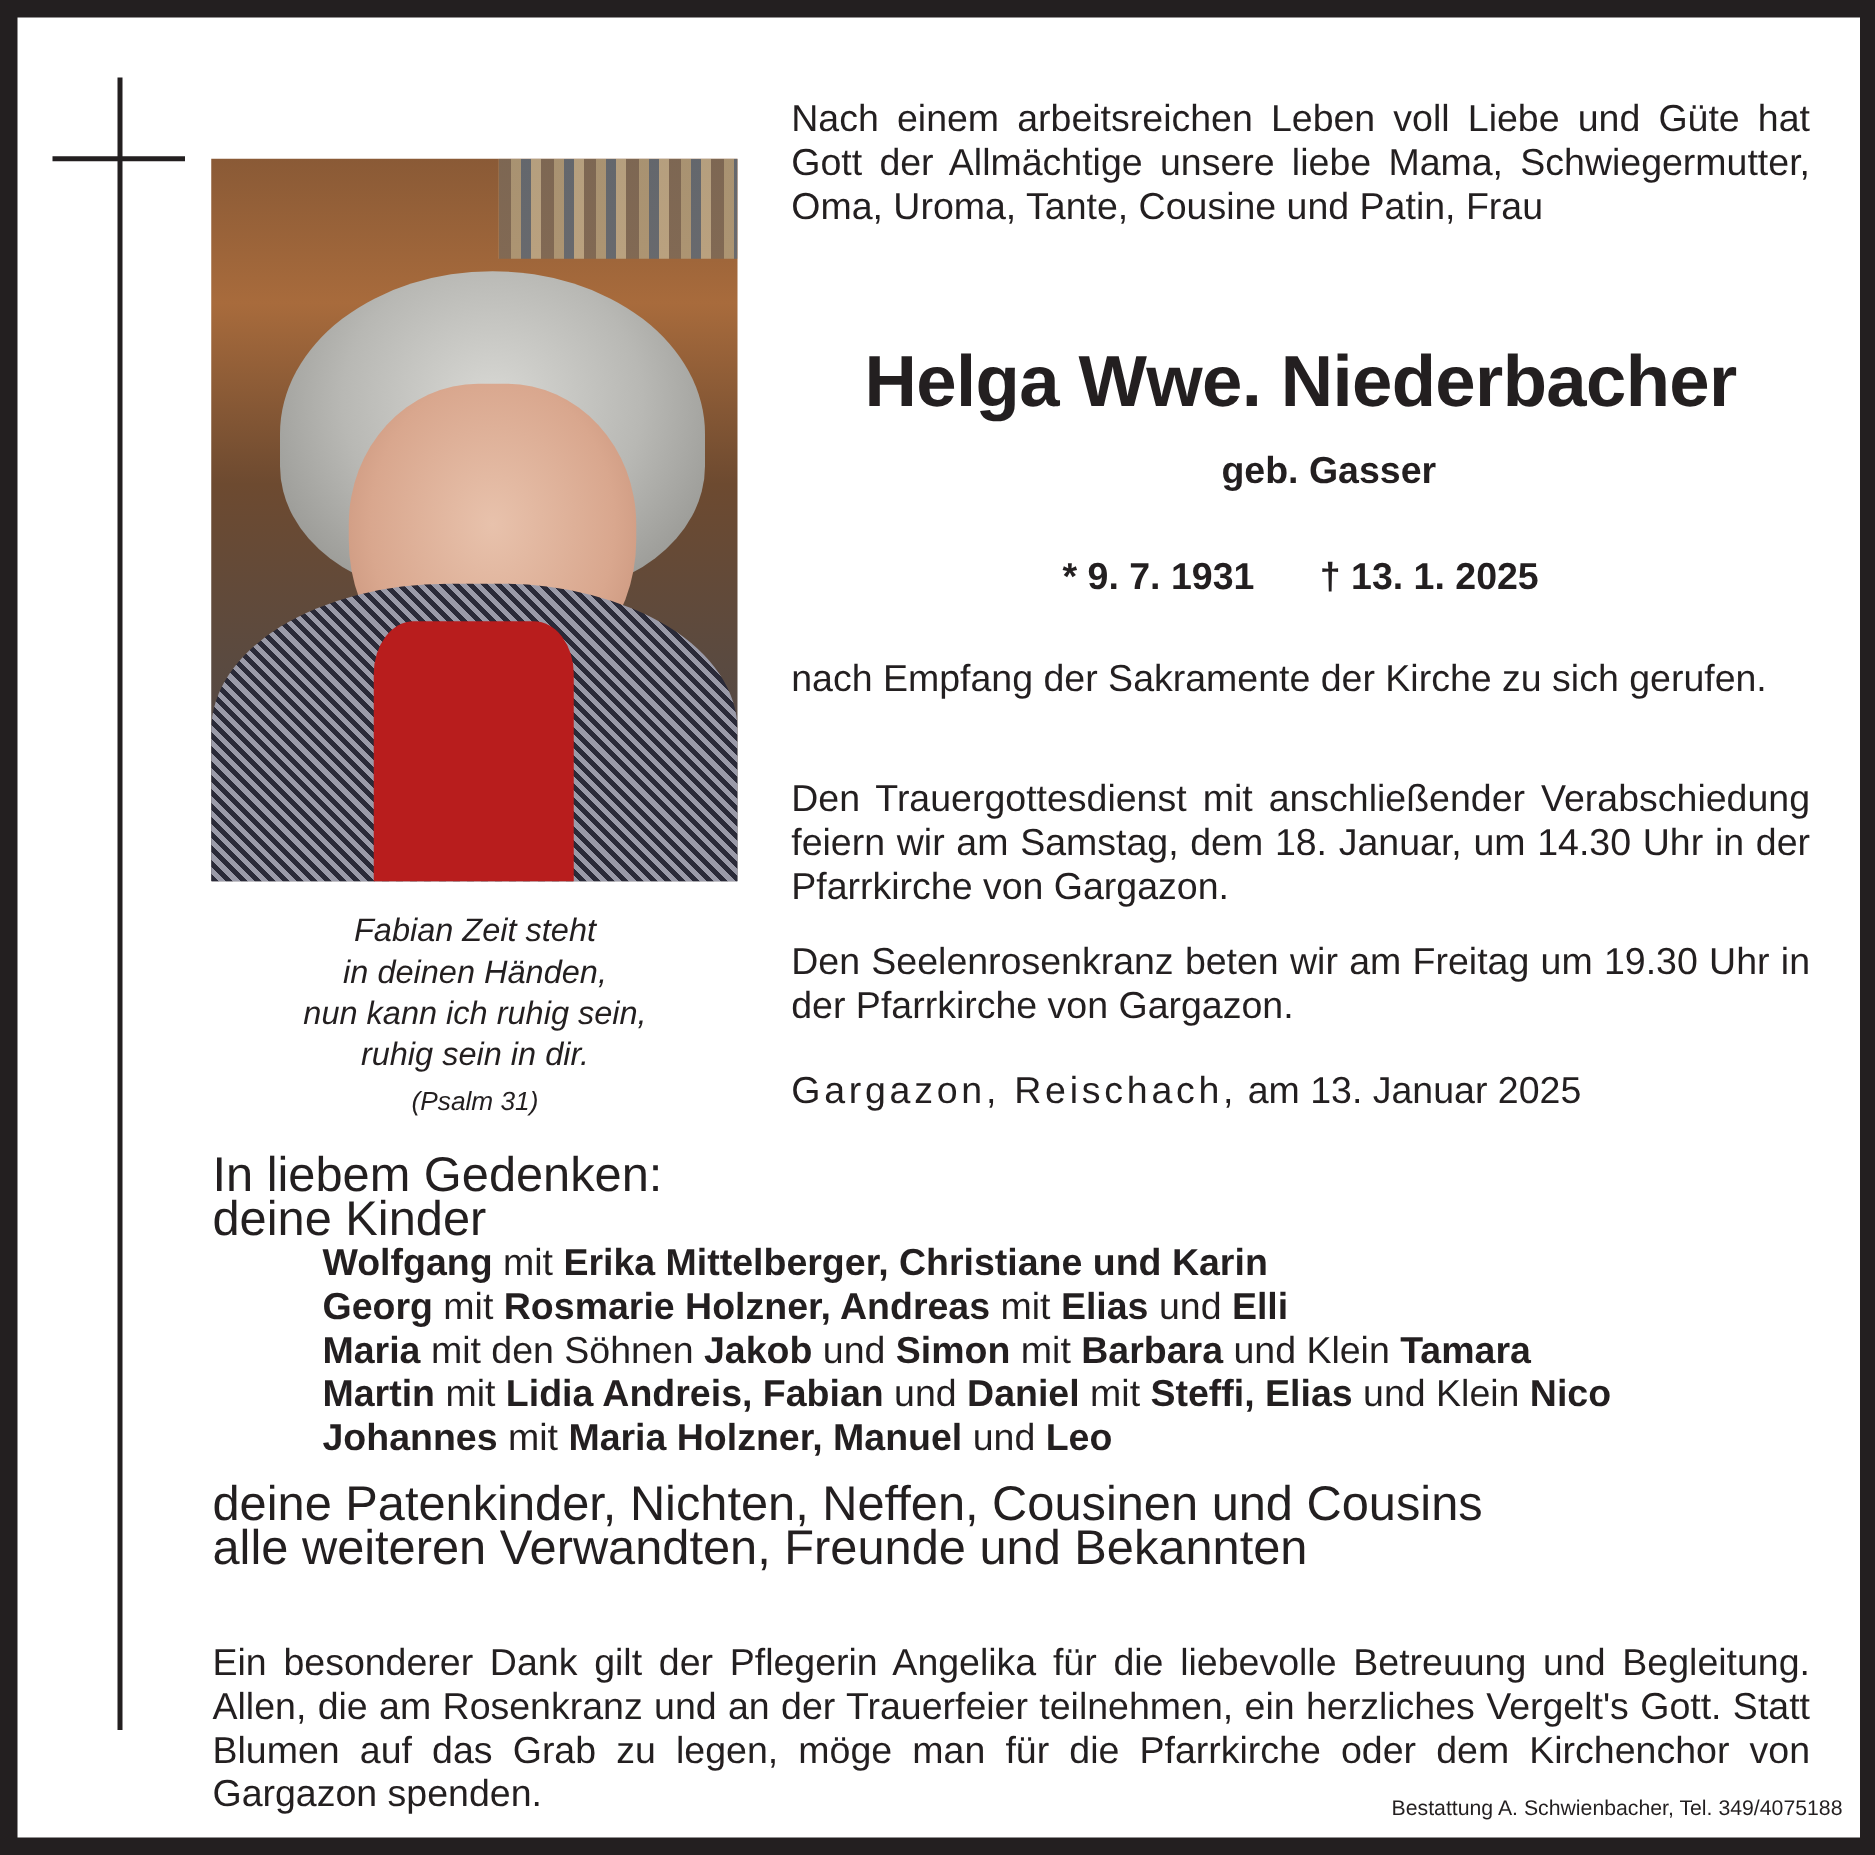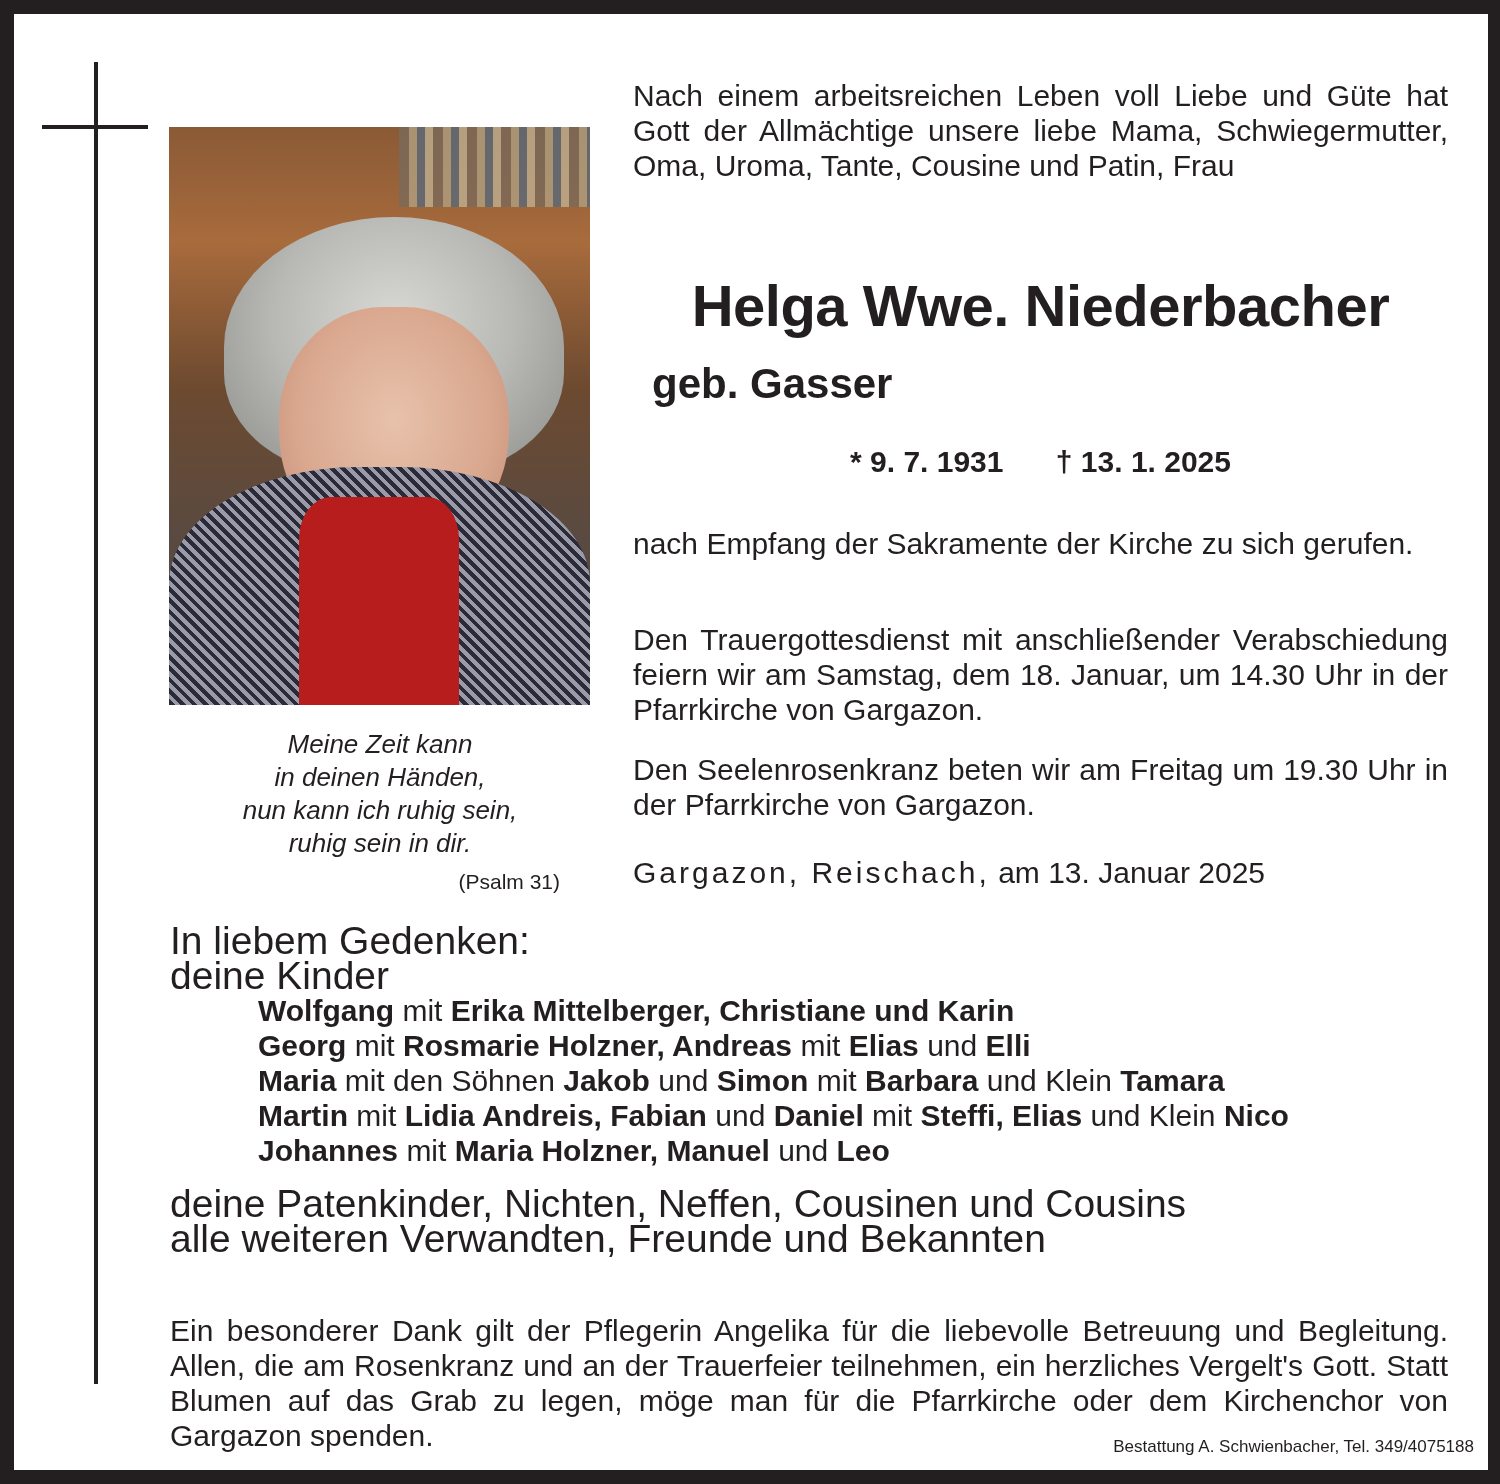--- a/index.html
+++ b/index.html
@@ -15,28 +15,28 @@
   .photo .hair { position:absolute; left:55px; top:90px; width:340px; height:260px; border-radius:50% 50% 40% 40%;
            background:radial-gradient(ellipse at 50% 40%,#d8d8d4 0%,#b8b8b4 50%,#8a8a86 100%); }
   .photo .face { position:absolute; left:110px; top:180px; width:230px; height:250px; border-radius:45% 45% 50% 50%;
            background:radial-gradient(ellipse at 50% 45%,#e8c2ac 0%,#d9a78e 60%,#c08a72 100%); }
   .photo .body { position:absolute; left:0; top:340px; width:421px; height:260px; border-radius:45% 45% 0 0;
            background:repeating-linear-gradient(45deg,#2a2a38 0 4px,#9a9aa8 4px 8px); }
   .photo .shirt { position:absolute; left:130px; top:370px; width:160px; height:210px;
            background:#b81d1d; border-radius:20% 20% 0 0; }
   .quote { position:absolute; left:200px; top:728px; width:360px; text-align:center;
            font-style:italic; font-size:26px; line-height:33px; }
-  .psalm { position:absolute; left:200px; top:870px; width:360px; text-align:right;
-           font-size:21px; }
+  .psalm { position:absolute; left:200px; top:870px; width:360px; text-align:center;
+           font-style:italic; font-size:21px; }
   .right { position:absolute; left:633px; width:815px; font-size:30px; line-height:35px; text-align:justify; }
   .intro { top:78px; }
   .name { position:absolute; left:633px; top:272px; width:815px; font-size:58px; font-weight:bold;
           text-align:center; letter-spacing:-0.5px; }
-  .nee { position:absolute; left:607px; top:360px; width:815px; font-size:42px; font-weight:bold;
-         text-align:left; padding-left:45px; box-sizing:border-box; }
+  .nee { position:absolute; left:633px; top:360px; width:815px; font-size:30px; font-weight:bold;
+         text-align:center; padding-left:45px; box-sizing:border-box; }
   .dates { position:absolute; left:633px; top:445px; width:815px; text-align:center; font-size:30px; font-weight:bold; }
   .dates span { margin:0 22px; }
   .p1 { top:526px; }
   .p2 { top:622px; }
   .p3 { top:752px; }
   .place { position:absolute; left:633px; top:856px; font-size:30px; }
   .place .sp { letter-spacing:3px; }
   .left-block { position:absolute; left:170px; font-size:39px; line-height:35px; }
   .gedenken { top:923px; }
   .kinder { top:958px; }
@@ -56,21 +56,21 @@
 
 <div class="photo">
   <div class="shelf"></div>
   <div class="hair"></div>
   <div class="face"></div>
   <div class="body"></div>
   <div class="shirt"></div>
 </div>
 
 <div class="quote">
-  <div>Meine Zeit kann</div>
+  <div>Fabian Zeit steht</div>
   <div>in deinen Händen,</div>
   <div>nun kann ich ruhig sein,</div>
   <div>ruhig sein in dir.</div>
 </div>
 <div class="psalm">(Psalm 31)</div>
 
 <div class="right intro">Nach einem arbeitsreichen Leben voll Liebe und Güte hat Gott der Allmächtige unsere liebe Mama, Schwiegermutter, Oma, Uroma, Tante, Cousine und Patin, Frau</div>
 <div class="name">Helga Wwe. Niederbacher</div>
 <div class="nee">geb. Gasser</div>
 <div class="dates">

